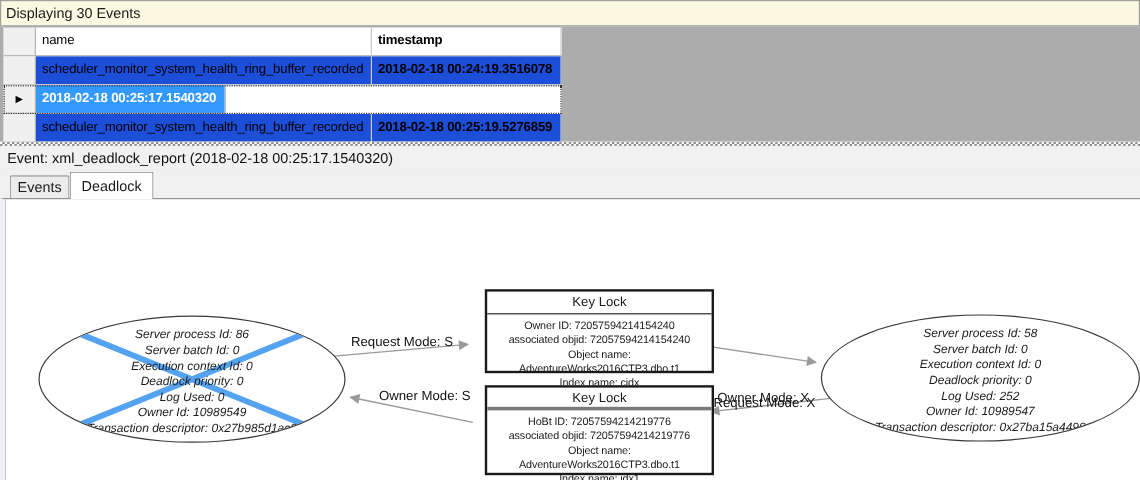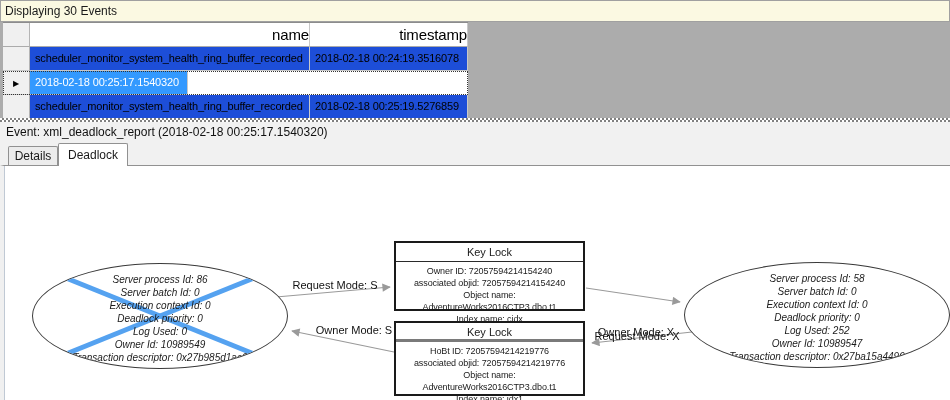--- a/index.html
+++ b/index.html
@@ -20,22 +20,22 @@
   .grid-zone{ position:absolute; left:0; top:22px; width:950px; height:96px; background:#acacac; }
   .grid{ position:absolute; left:3px; top:0; width:465px; height:96px; background:#fff; border-top:1px solid #8c8c8c; }
   .grid-row{ display:flex; height:24px; }
   .cell{
     height:24px; line-height:23px; overflow:hidden; white-space:nowrap;
     border-right:1px solid #c8c8c8; border-bottom:1px solid #c8c8c8;
     font-size:11px; letter-spacing:-0.15px; padding-left:5px; background:#1d4ed8;
   }
   .cell.indicator{ width:27px; background:#f0f0f0; border-right:1px solid #b4b4b4; padding-left:0; text-align:center; }
   .cell.c-name{ width:280px; }
-  .cell.c-ts{ width:158px; }
-  .grid-header .cell{ background:#fff; border-bottom:1px solid #ababab; font-size:15px;text-align:right; }
+  .cell.c-ts{ width:158px;font-weight:bold; }
+  .grid-header .cell{ background:#fff; border-bottom:1px solid #ababab; font-size:11px; }
   .grid-header .cell.indicator{ background:#f0f0f0; }
   .grid-row.selected{ outline:1px dotted #333; outline-offset:-1px; }
   .grid-row.selected .cell.c-name, .grid-row.selected .cell.c-ts{ background:#3399ff; color:#fff; }
   .marker{ font-size:8px; color:#000; line-height:23px; }
 
   
   .splitter{
     position:absolute; left:0; top:118px; width:950px; height:4px;
     background-image:
       linear-gradient(45deg,#808080 25%,transparent 25%,transparent 75%,#808080 75%),
@@ -71,21 +71,21 @@
     background:#fff; overflow:hidden; z-index:2; text-align:center;
   }
   .node-lines{ position:relative; z-index:2; font-size:10px; line-height:13px; color:#1a1a1a; }
   .victim-cross{ position:absolute; left:0; top:0; width:100%; height:100%; z-index:1; }
   .proc-left{ left:28px; top:97px; width:256px; height:106px;font-style:italic; }
   .proc-left .node-lines{ padding-top:9px; }
   .proc-right{ left:680px; top:96px; width:266px; height:106px; }
   .proc-right .node-lines{ padding-top:9px;font-style:italic; }
 
   .resource-node{
-    position:absolute; width:191px; background:#fff; border:2px solid #1a1a1a; z-index:2;
+    position:absolute; width:191px; background:#fff; border:2px solid #1a1a1a; z-index:2;margin-left:10px;
   }
   .res-top{ left:390px; top:75px; height:70px; }
   .res-bottom{ left:390px; top:155px; height:75px; }
   .res-title{ height:19px; line-height:19px; text-align:center; font-size:11px; color:#1a1a1a; }
   .res-top .res-title{ border-bottom:1px solid #2a2a2a; }
   .res-bottom .res-title{ border-bottom:3px solid #7a7a7a; }
   .res-body{ padding-top:3px; text-align:center; font-size:9px; line-height:12px; color:#1a1a1a; letter-spacing:-0.1px; }
 
   .edge-label{
     position:absolute; z-index:3; transform:translateX(-50%);
@@ -125,21 +125,21 @@
       <div class="cell c-ts">2018-02-18 00:25:19.5276859</div>
     </div>
   </div>
 </div>
 
 <div class="splitter"></div>
 
 <div class="event-bar">Event: xml_deadlock_report (2018-02-18 00:25:17.1540320)</div>
 
 <div class="tab-strip">
-  <div class="tab inactive">Details</div>
+  <div class="tab inactive">Events</div>
   <div class="tab active">Deadlock</div>
 </div>
 
 <div class="graph-panel">
 
   <svg class="graph-svg" viewBox="0 0 946 234" xmlns="http://www.w3.org/2000/svg">
     <defs>
       <marker id="arrow" viewBox="0 0 10 10" refX="9" refY="5" markerWidth="9" markerHeight="7" orient="auto">
         <path d="M0,0 L10,5 L0,10 z" fill="#9a9a9a"></path>
       </marker>

